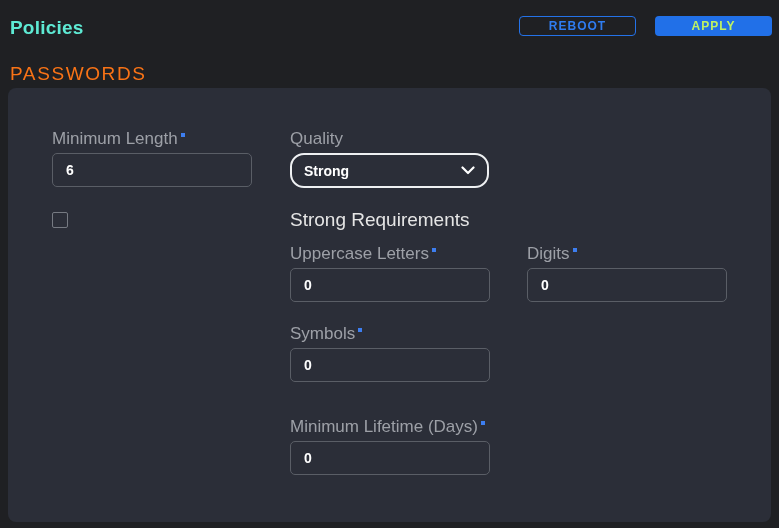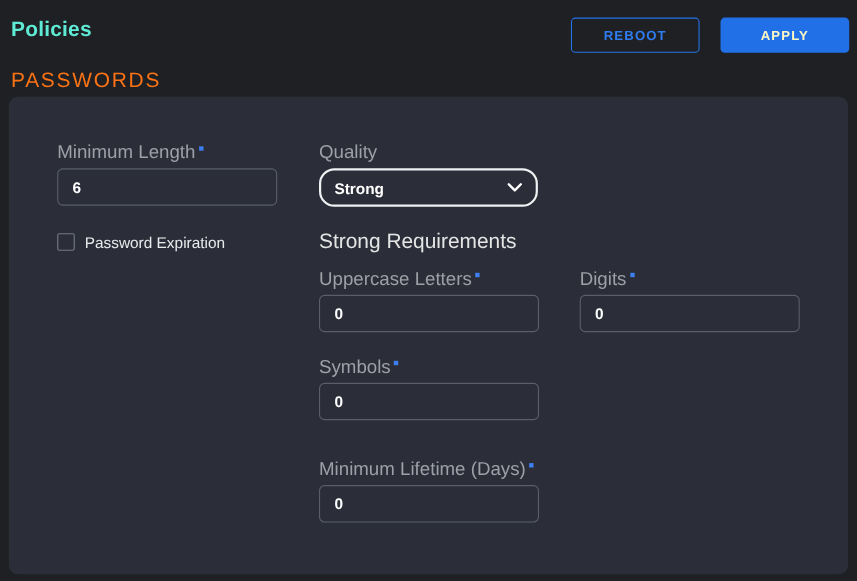--- a/index.html
+++ b/index.html
@@ -11,33 +11,33 @@
     overflow: hidden;
   }
 
   
   .page-title {
     position: absolute; left: 10px; top: 17px;
     color: #5eead4; font-size: 19px; font-weight: bold;
     letter-spacing: 0.2px;
   }
   .btn {
-    position: absolute; top: 16px; height: 32px; width: 117px;
+    position: absolute; top: 16px; height: 20px; width: 117px;
     border-radius: 4px; font-size: 12px; font-weight: bold;
     letter-spacing: 1px; display: flex; align-items: center;
     justify-content: center; cursor: pointer; box-sizing: border-box;
     font-family: "Liberation Sans", sans-serif;
   }
   .btn-reboot {
     left: 519px;
     border: 1px solid #2472e8; color: #2f7cf0; background: transparent;
   }
   .btn-apply {
     left: 655px;
-    border: none; background: #2170e8; color: #fef9c3;
+    border: none; background: #2170e8; color: #bef264;
   }
   .section-label {
     position: absolute; left: 10px; top: 63px;
     color: #f97316; font-size: 19px; letter-spacing: 1.6px;
   }
 
   
   .panel {
     position: absolute; left: 8px; top: 88px;
     width: 763px; height: 434px;
@@ -118,21 +118,20 @@
       <span class="chev">
         <svg width="14" height="9" viewBox="0 0 14 9" fill="none">
           <path d="M1.5 1.5 L7 7 L12.5 1.5" stroke="#ffffff" stroke-width="2.2" stroke-linecap="round" stroke-linejoin="round"></path>
         </svg>
       </span>
     </div>
   </div>
 
   <div class="field pos-expiration checkbox-row">
     <div class="checkbox"></div>
-    <span class="checkbox-label">Password Expiration</span>
   </div>
 
   <div class="field pos-strongreq subsection-label">Strong Requirements</div>
 
   <div class="field pos-uppercase">
     <span class="field-label"><span>Uppercase Letters</span><span class="req-dot"></span></span>
     <input class="text-input" type="text" value="0" style="">
   </div>
 
   <div class="field pos-digits">

